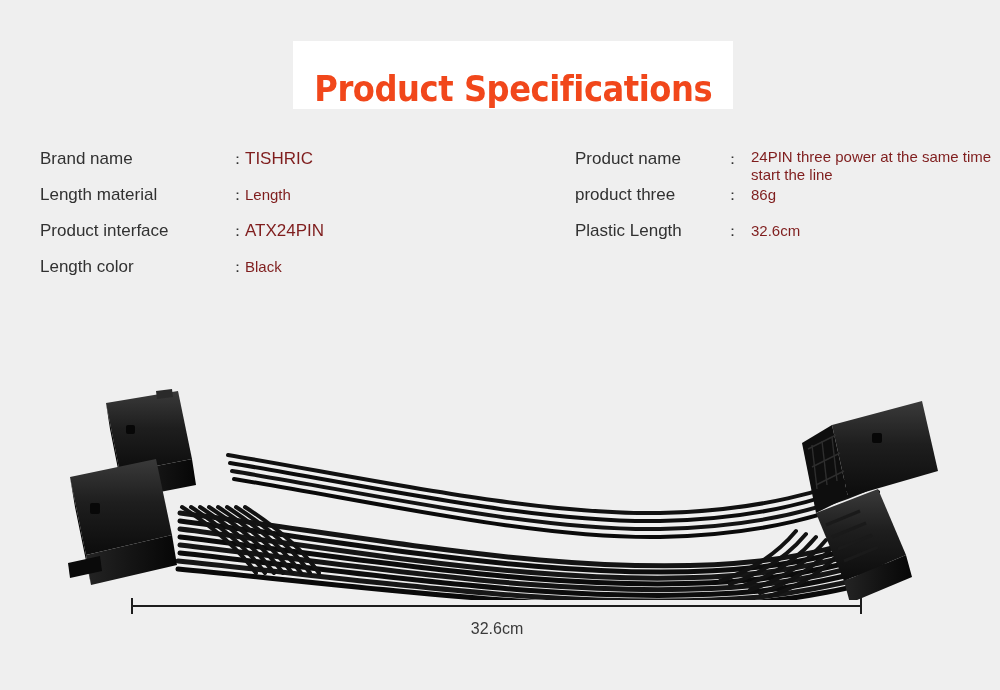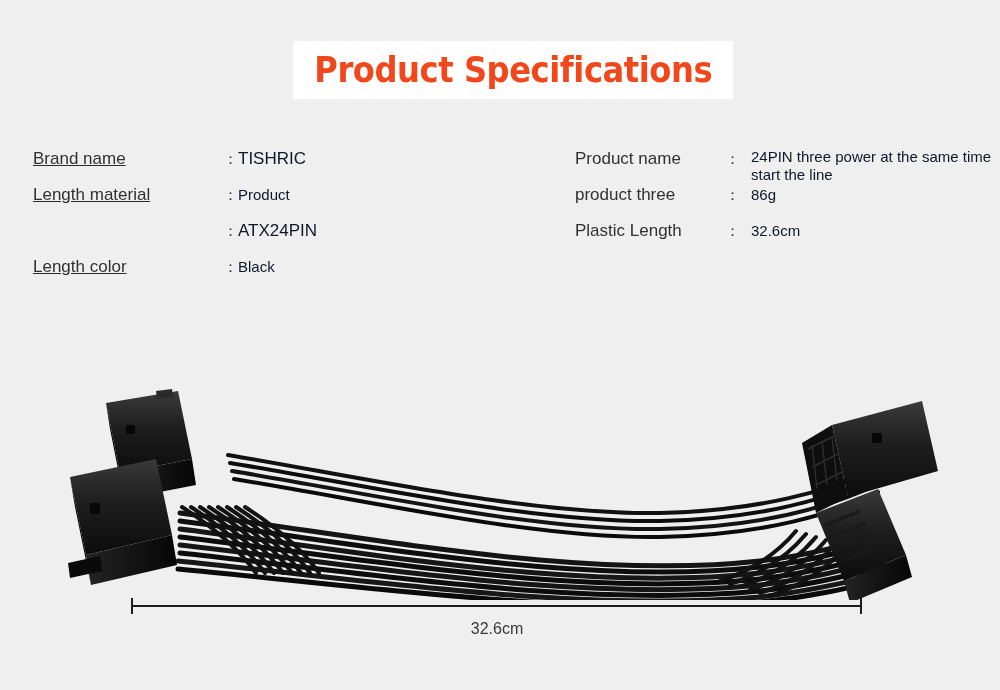--- a/index.html
+++ b/index.html
@@ -16,24 +16,24 @@
     overflow: hidden;
     position: relative;
   }
 
   
   #title-banner {
     position: absolute;
     left: 293px;
     top: 41px;
     width: 440px;
-    height: 58px;
+    height: 68px;
     background: #ffffff;
     display: flex;
-    align-items: center;
+    align-items: flex-end;
     justify-content: center;
   }
   #title-text {
     font-family: "DejaVu Sans", sans-serif;
     font-weight: 700;
     font-size: 35px;
     letter-spacing: -0.5px;
     color: #f1471b;
     white-space: nowrap;
     transform: scaleX(0.92);
@@ -45,21 +45,21 @@
     position: absolute;
     left: 0;
     top: 148px;
     width: 1000px;
     height: 160px;
   }
   .spec-col {
     position: absolute;
     top: 0;
   }
-  #spec-col-left  { left: 33px;  width: 330px; text-decoration: underline; }
+  #spec-col-left  { left: 40px;  width: 330px; }
   #spec-col-right { left: 553px; width: 440px; margin-left: 22px; }
 
   .spec-row {
     position: relative;
     height: 36px;
     display: flex;
     align-items: flex-start;
   }
   .spec-label {
     font-size: 17px;
@@ -68,21 +68,21 @@
     white-space: nowrap;
   }
   .spec-colon {
     font-size: 15px;
     color: #313131;
     line-height: 22px;
     position: absolute;
   }
   .spec-value {
     font-size: 17px;
-    color: #0f172a;
+    color: #7f1d1d;
     line-height: 22px;
     position: absolute;
   }
   .spec-value.small { font-size: 15px; }
   .spec-value.two-line { line-height: 18px; width: 260px; }
 
   
   #spec-col-left  .spec-colon { left: 190px; }
   #spec-col-left  .spec-value { left: 205px; }
   
@@ -154,24 +154,25 @@
 
     <div class="spec-row">
       <span class="spec-label">Brand name</span>
       <span class="spec-colon">：</span>
       <span class="spec-value">TISHRIC</span>
     </div>
 
     <div class="spec-row">
       <span class="spec-label">Length material</span>
       <span class="spec-colon">：</span>
-      <span class="spec-value small">Product</span>
-    </div>
-
-    <div class="spec-row">
+      <span class="spec-value small">Length</span>
+    </div>
+
+    <div class="spec-row">
+      <span class="spec-label">Product interface</span>
       <span class="spec-colon">：</span>
       <span class="spec-value">ATX24PIN</span>
     </div>
 
     <div class="spec-row">
       <span class="spec-label">Length color</span>
       <span class="spec-colon">：</span>
       <span class="spec-value small">Black</span>
     </div>
   </div>

